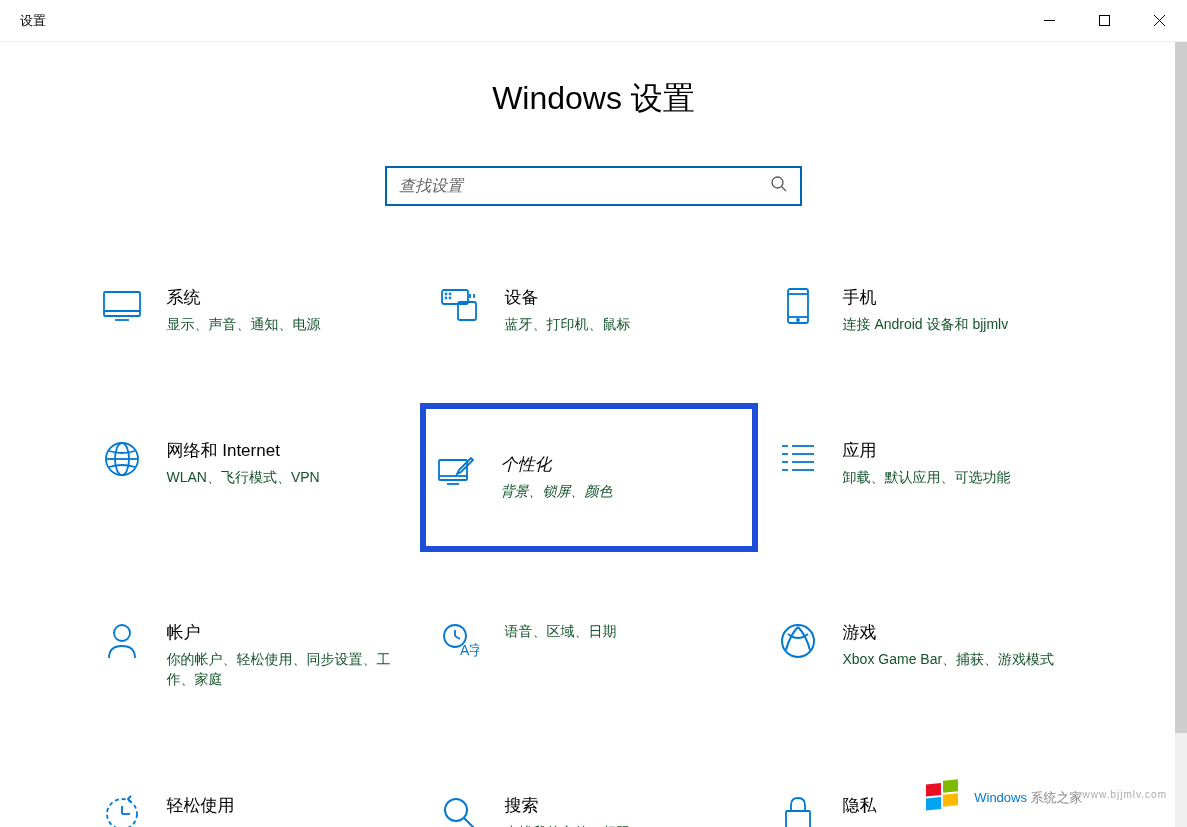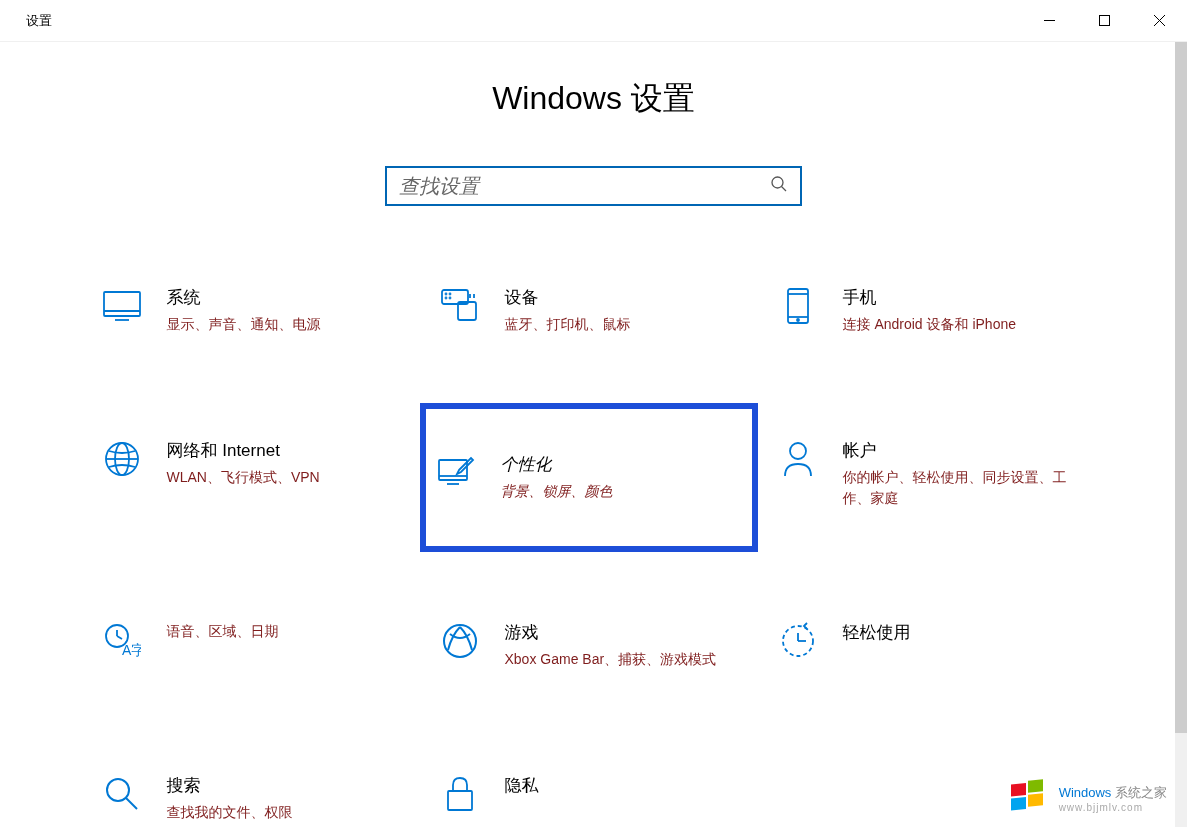--- a/index.html
+++ b/index.html
@@ -13,21 +13,21 @@
       width: 1187px;
       height: 827px;
       overflow: hidden;
       position: relative;
     }
     .titlebar {
       height: 42px;
       display: flex;
       align-items: center;
       justify-content: space-between;
-      padding-left: 26px;
+      padding-left: 20px;
       border-bottom: 1px solid #f0f0f0;
     }
     .window-title {
       font-size: 13px;
       color: #000;
     }
     .window-controls {
       display: flex;
     }
     .win-btn {
@@ -63,21 +63,21 @@
       border: 2px solid #0066b4;
       display: flex;
       align-items: center;
       padding: 0 12px;
       position: relative;
     }
     .search-input {
       flex: 1;
       border: none;
       outline: none;
-      font-size: 20px;
+      font-size: 16px;
       font-style: italic;
       color: #c2410c;
       background: transparent;
     }
     .search-input::placeholder {
       color: #666;
       font-style: italic;
     }
     .search-icon {
       color: #333;
@@ -116,34 +116,34 @@
       flex: 1;
       padding-right: 10px;
     }
     .tile-title {
       font-size: 17px;
       color: #000;
       margin-bottom: 5px;
     }
     .tile-desc {
       font-size: 14px;
-      color: #7f1d1d;
+      color: #14532d;
       line-height: 1.45;
     }
     .watermark {
       position: absolute;
       bottom: 8px;
       right: 20px;
       display: flex;
       align-items: center;
       gap: 10px;
     }
     .watermark-text {
       display: flex;
-      flex-direction: column;
+      flex-direction: row;
       font-size: 13px;
     }
     .wm-line1 { color: #0078d4; }
     .wm-line1 .gray { color: #888; }
     .wm-line2 { color: #aaa; font-size: 10px; letter-spacing: 1px; }
     .scrollbar-track {
       position: absolute;
       right: 0;
       top: 42px;
       width: 12px;
@@ -237,21 +237,21 @@
       <div class="tile-icon">
         <svg width="26" height="38" viewBox="0 0 26 38" fill="none" stroke="#0078d4" stroke-width="1.8">
             <rect x="3" y="2" width="20" height="34" rx="2"></rect>
             <line x1="3" y1="7" x2="23" y2="7"></line>
             <line x1="3" y1="30" x2="23" y2="30"></line>
             <circle cx="13" cy="33" r="1" fill="#0078d4"></circle>
           </svg>
       </div>
       <div class="tile-text">
         <div class="tile-title">手机</div>
-        <div class="tile-desc">连接 Android 设备和 iPhone</div>
+        <div class="tile-desc">连接 Android 设备和 bjjmlv</div>
       </div>
     </div>
 
     <div class="tile">
       <div class="tile-icon">
         <svg width="38" height="38" viewBox="0 0 38 38" fill="none" stroke="#0078d4" stroke-width="1.8">
             <circle cx="19" cy="19" r="16"></circle>
             <ellipse cx="19" cy="19" rx="7" ry="16"></ellipse>
             <line x1="3" y1="19" x2="35" y2="19"></line>
             <path d="M 6 11 Q 19 15 32 11"></path>
@@ -272,20 +272,38 @@
             <line x1="10" y1="28" x2="22" y2="28"></line>
             <path d="M 22 14 L 34 2 L 36 4 L 24 16 L 20 18 L 22 14 Z"></path>
           </svg>
       </div>
       <div class="tile-text">
         <div class="tile-title">个性化</div>
         <div class="tile-desc">背景、锁屏、颜色</div>
       </div>
     </div>
 
+    <div class="tile">
+      <div class="tile-icon">
+        <svg width="36" height="34" viewBox="0 0 36 34" fill="none" stroke="#0078d4" stroke-width="1.8">
+            <line x1="2" y1="4" x2="8" y2="4"></line>
+            <line x1="2" y1="12" x2="8" y2="12"></line>
+            <line x1="2" y1="20" x2="8" y2="20"></line>
+            <line x1="2" y1="28" x2="8" y2="28"></line>
+            <line x1="12" y1="4" x2="34" y2="4"></line>
+            <line x1="12" y1="12" x2="34" y2="12"></line>
+            <line x1="12" y1="20" x2="34" y2="20"></line>
+            <line x1="12" y1="28" x2="34" y2="28"></line>
+          </svg>
+      </div>
+      <div class="tile-text">
+        <div class="tile-title">应用</div>
+        <div class="tile-desc">卸载、默认应用、可选功能</div>
+      </div>
+    </div>
 
     <div class="tile">
       <div class="tile-icon">
         <svg width="34" height="38" viewBox="0 0 34 38" fill="none" stroke="#0078d4" stroke-width="1.8">
             <circle cx="17" cy="11" r="8"></circle>
             <path d="M 4 36 Q 4 24 17 24 Q 30 24 30 36"></path>
           </svg>
       </div>
       <div class="tile-text">
         <div class="tile-title">帐户</div>

